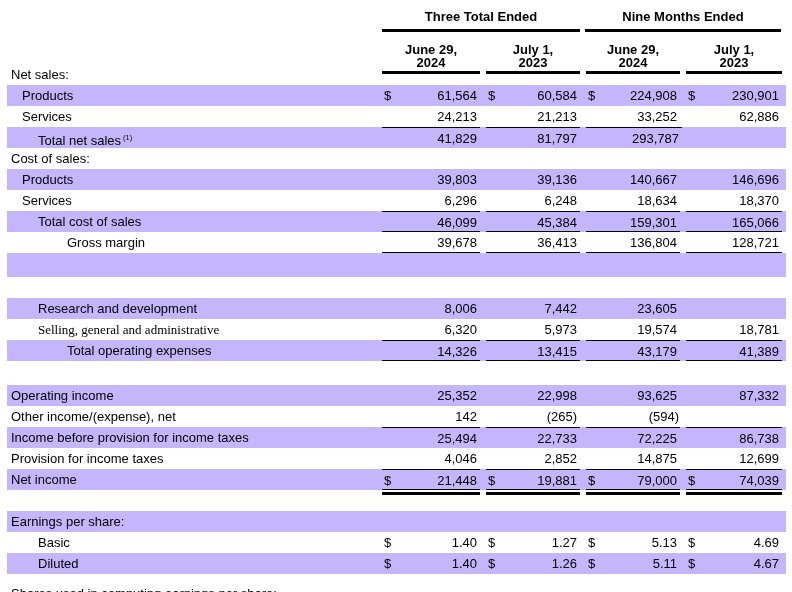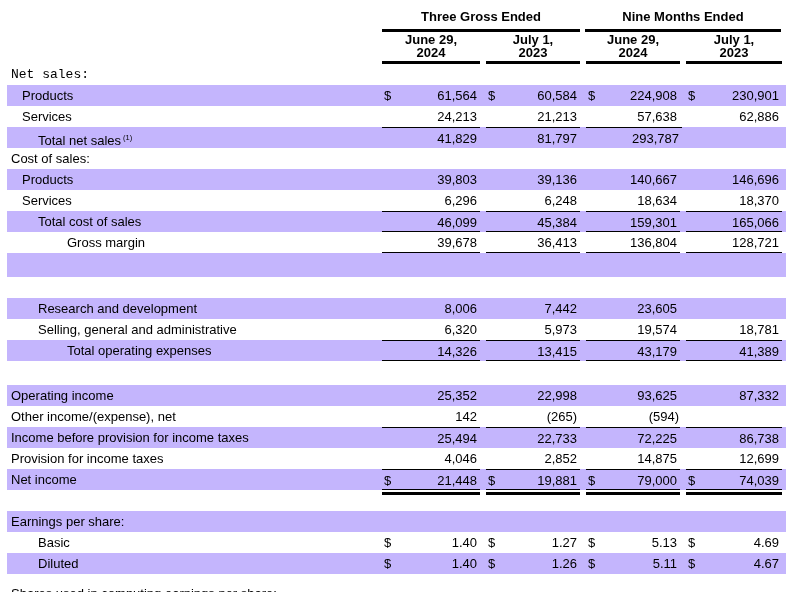--- a/index.html
+++ b/index.html
@@ -11,21 +11,21 @@
   }
   .table { position:absolute; left:7px; top:0; width:779px; }
 
   
   .thead { position:relative; height:64px; }
   .pgroup { position:absolute; top:8px; text-align:center; font-weight:bold; }
   .pg0 { left:375px; width:198px; }
   .pg1 { left:578px; width:196px; }
   .ptitle { height:20px; line-height:18px; }
   .prule { height:3px; background:#000; margin-top:1px; }
-  .colhead { position:absolute; top:33px; text-align:center; font-weight:bold; line-height:13px; }
+  .colhead { position:absolute; top:43px; text-align:center; font-weight:bold; line-height:13px; }
   .ch0 { left:375px; width:98px; }
   .ch1 { left:479px; width:94px; }
   .ch2 { left:579px; width:94px; }
   .ch3 { left:679px; width:96px; }
   .crule { height:2.5px; background:#000; margin-top:2px; }
 
   
   .row { display:flex; height:21px; line-height:21px; }
   .row.shaded { background:#c4b5fd; }
   .row.spacer { height:24px; }
@@ -55,21 +55,21 @@
   .thickrow .gap { width:375px; flex:none; }
 </style>
 </head>
 <body>
 
 <div class="page">
   <div class="table">
 
     <div class="thead">
       <div class="pgroup pg0">
-        <div class="ptitle">Three Gross Ended</div>
+        <div class="ptitle">Three Total Ended</div>
         <div class="prule"></div>
       </div>
       <div class="pgroup pg1">
         <div class="ptitle">Nine Months Ended</div>
         <div class="prule"></div>
       </div>
 
       <div class="colhead ch0">
         <div>June 29,</div>
         <div>2024</div>
@@ -87,21 +87,21 @@
       </div>
       <div class="colhead ch3">
         <div>July 1,</div>
         <div>2023</div>
         <div class="crule"></div>
       </div>
     </div>
 
     <div class="tbody" id="tbody">
         <div class="row">
-          <div class="lbl" style="padding-left: 4px; font-family: Liberation Mono, monospace;">Net sales:</div>
+          <div class="lbl" style="padding-left: 4px;">Net sales:</div>
         </div>
         <div class="row shaded">
           <div class="lbl" style="padding-left: 15px;">Products</div>
           <div class="cell c0">
             <div class="dollar">$</div>
             <div class="num">61,564</div>
           </div>
           <div class="cell c1">
             <div class="dollar">$</div>
             <div class="num">60,584</div>
@@ -120,21 +120,21 @@
           <div class="cell c0">
             <div class="dollar"></div>
             <div class="num">24,213</div>
           </div>
           <div class="cell c1">
             <div class="dollar"></div>
             <div class="num">21,213</div>
           </div>
           <div class="cell c2">
             <div class="dollar"></div>
-            <div class="num">57,638</div>
+            <div class="num">33,252</div>
           </div>
           <div class="cell c3">
             <div class="dollar"></div>
             <div class="num">62,886</div>
           </div>
         </div>
         <div class="row shaded">
           <div class="lbl" style="padding-left: 31px;">Total net sales<sup>(1)</sup></div>
           <div class="cell c0 rt">
             <div class="dollar"></div>
@@ -243,21 +243,21 @@
           <div class="cell c1">
             <div class="dollar"></div>
             <div class="num">7,442</div>
           </div>
           <div class="cell c2">
             <div class="dollar"></div>
             <div class="num">23,605</div>
           </div>
         </div>
         <div class="row">
-          <div class="lbl" style="padding-left: 31px;">Selling, general and administrative</div>
+          <div class="lbl" style="padding-left: 31px; font-family: Liberation Serif, serif;">Selling, general and administrative</div>
           <div class="cell c0">
             <div class="dollar"></div>
             <div class="num">6,320</div>
           </div>
           <div class="cell c1">
             <div class="dollar"></div>
             <div class="num">5,973</div>
           </div>
           <div class="cell c2">
             <div class="dollar"></div>

